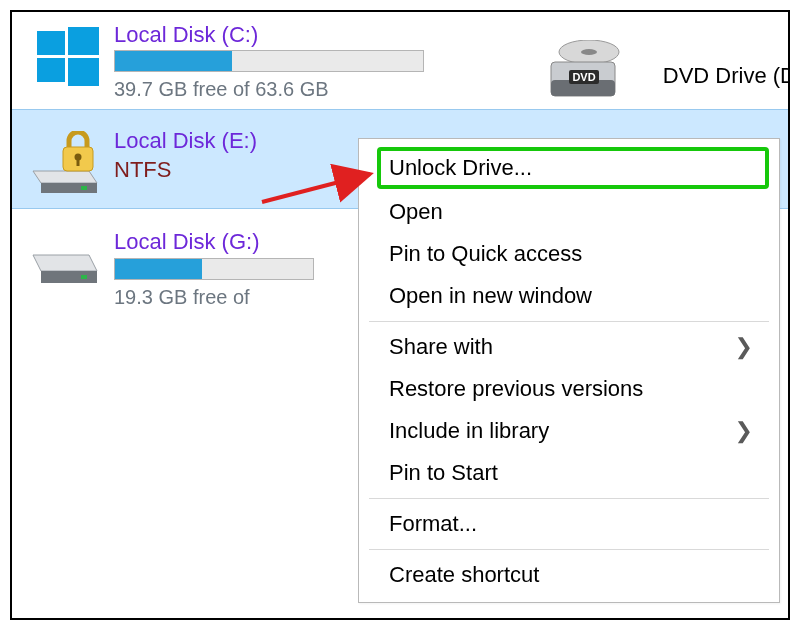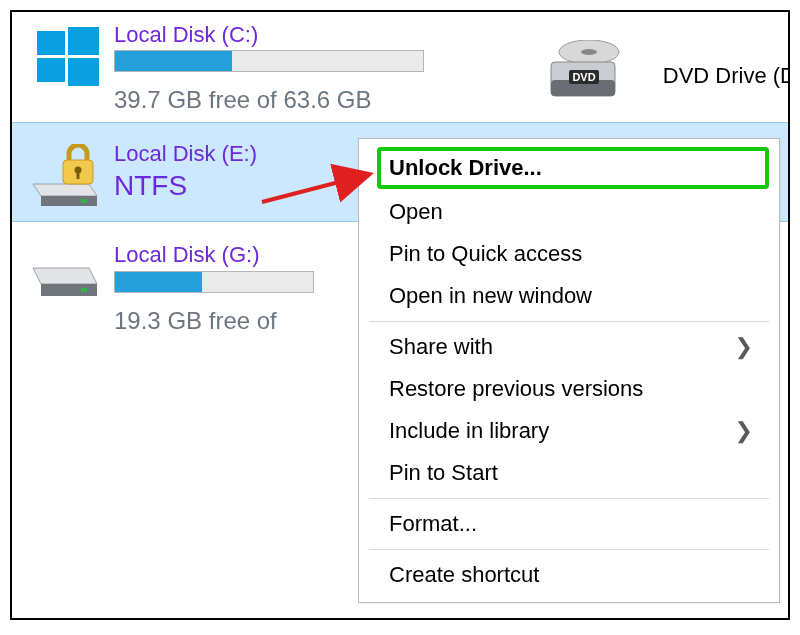--- a/index.html
+++ b/index.html
@@ -38,39 +38,39 @@
     padding-top: 2px;
     min-width: 310px;
   }
   .drive-title {
     font-size: 22px;
     color: #6d28d9;
     line-height: 1.2;
     margin-bottom: 2px;
   }
   .drive-ntfs {
-    font-size: 28px;
-    color: #6d28d9;
+    font-size: 22px;
+    color: #7f1d1d;
   }
   .storage-bar {
     width: 310px;
     height: 22px;
     border: 1px solid #b5b5b5;
     background: #eaeaea;
     margin-top: 2px;
     position: relative;
   }
   .storage-fill {
     height: 100%;
     background: #26A0DA;
   }
   .storage-text {
-    font-size: 24px;
+    font-size: 20px;
     color: #6c7680;
-    margin-top: 14px;
+    margin-top: 6px;
   }
   .selected-row {
     background: #CCE8FF;
     border-top: 1px solid #98c9ef;
     border-bottom: 1px solid #98c9ef;
     margin-top: 6px;
     padding: 16px 16px 6px;
   }
 
   
@@ -102,21 +102,21 @@
   }
   .menu-item {
     padding: 8px 26px 8px 30px;
     font-size: 22px;
     color: #000;
     display: flex;
     align-items: center;
     justify-content: space-between;
     cursor: default;
   }
-  .menu-item.bold { font-weight: 700; }
+  .menu-item.bold { font-weight: 400; }
   .menu-highlight {
     border: 4px solid #16c80b;
     border-radius: 4px;
     margin: 2px 10px 2px 18px;
     padding: 4px 8px;
   }
   .menu-sep {
     height: 1px;
     background: #d9d9d9;
     margin: 4px 10px;

